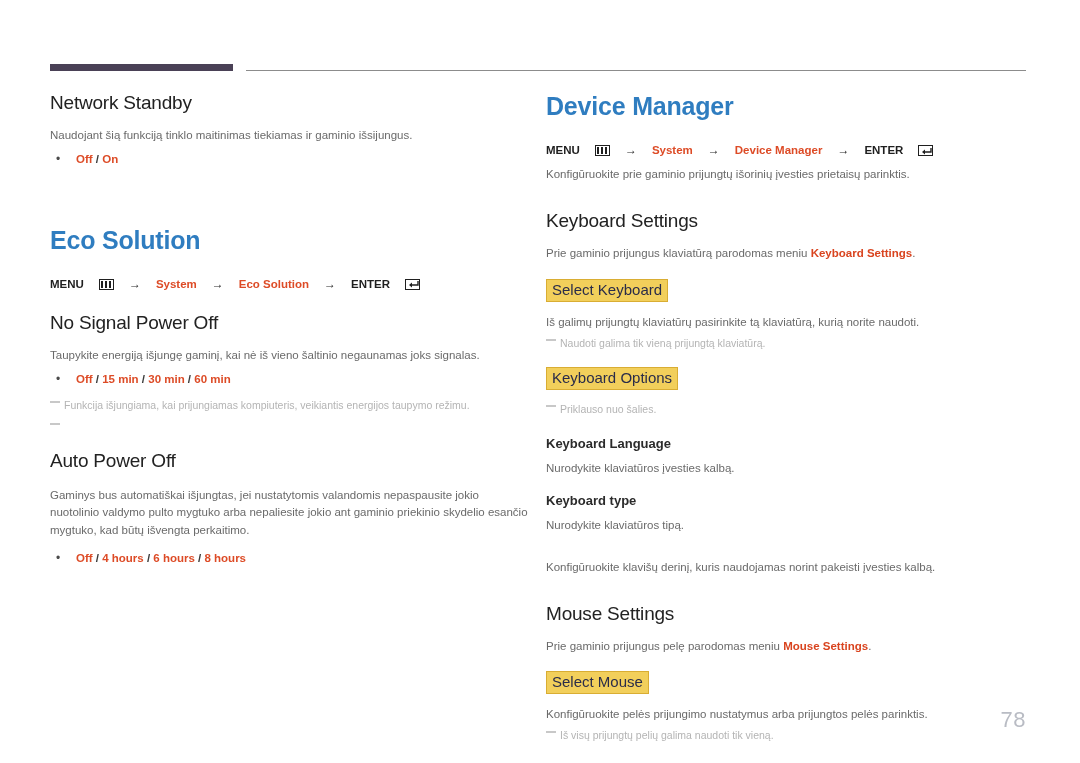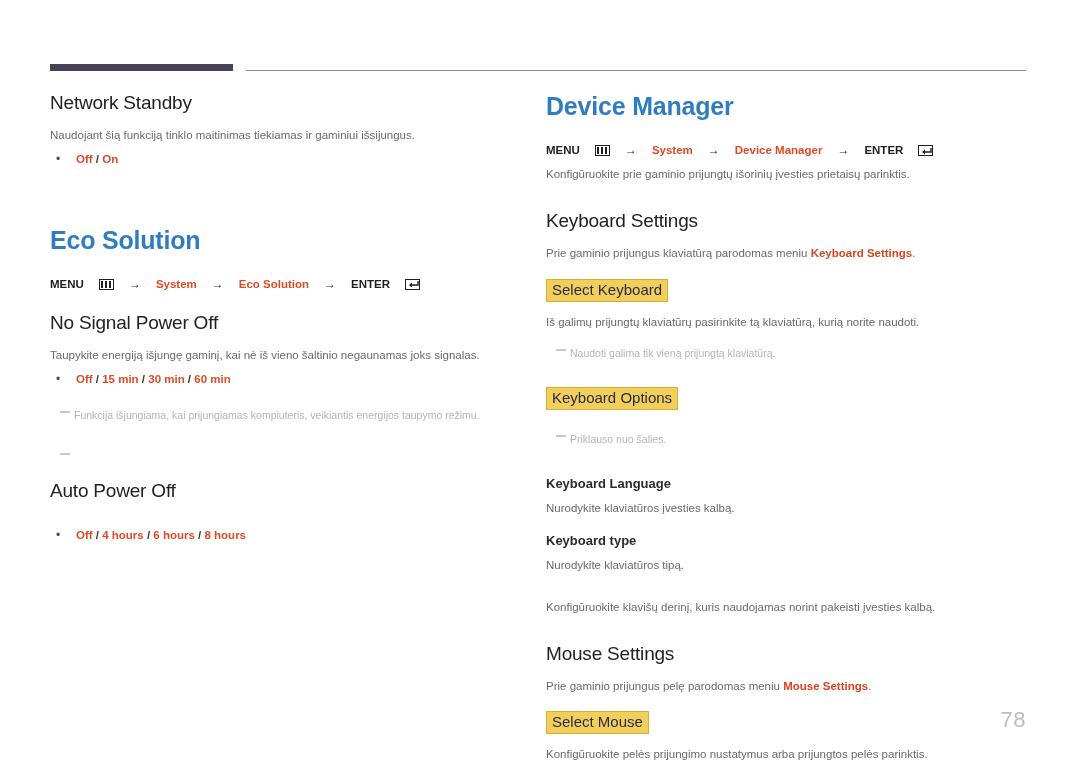--- a/index.html
+++ b/index.html
@@ -91,21 +91,21 @@
   .body-text {
     font-size: 11.5px;
     color: #6a6a6a;
     line-height: 1.55;
     margin: 0;
   }
   .note {
     font-size: 10.5px;
     color: #b4b4b4;
     line-height: 1.5;
-    margin: 10px;
+    margin: 0;
     padding-left: 14px;
     position: relative;
   }
   .note .dash {
     position: absolute;
     left: 0;
     top: 0.30em;
     width: 10px;
     height: 2px;
     background: #c8c8c8;
@@ -211,21 +211,21 @@
   <div class="header-rules">
     <div class="rule-thick"></div>
     <div class="rule-thin"></div>
   </div>
 
   <div class="col col-left">
 
     <div>
       <h2 class="h2-black">Network Standby</h2>
       <div class="sp-12"></div>
-      <p class="body-text">Naudojant šią funkciją tinklo maitinimas tiekiamas ir gaminiui išsijungus.</p>
+      <p class="body-text">Naudojant šią funkciją tinklo maitinimas tiekiamas ir gaminio išsijungus.</p>
       <div class="sp-6"></div>
       <div class="opt-line">
         <span class="opt-bullet">•</span>
         <span class="opt-values"><span>Off</span><span class="sep"> / </span><span>On</span></span>
       </div>
     </div>
 
     <div class="sp-40"></div>
     <div class="sp-18"></div>
 
@@ -269,20 +269,21 @@
         <p class="note"><span class="dash"></span><span>Funkcija išjungiama, kai prijungiamas kompiuteris, veikiantis energijos taupymo režimu.</span></p>
         <div class="sp-6"></div>
         <p class="note"><span class="dash"></span></p>
       </div>
 
       <div class="sp-30"></div>
 
       <div>
         <h2 class="h2-black">Auto Power Off</h2>
         <div class="sp-14"></div>
+        <p class="body-text">Gaminys bus automatiškai išjungtas, jei nustatytomis valandomis nepaspausite jokio nuotolinio valdymo pulto mygtuko arba nepaliesite jokio ant gaminio priekinio skydelio esančio mygtuko, kad būtų išvengta perkaitimo.</p>
         <div class="sp-10"></div>
         <div class="opt-line">
           <span class="opt-bullet">•</span>
           <span class="opt-values"><span>Off</span><span class="sep"> / </span><span>4 hours</span><span class="sep"> / </span><span>6 hours</span><span class="sep"> / </span><span>8 hours</span></span>
         </div>
       </div>
     </div>
   </div>
 
   <div class="col col-right">

